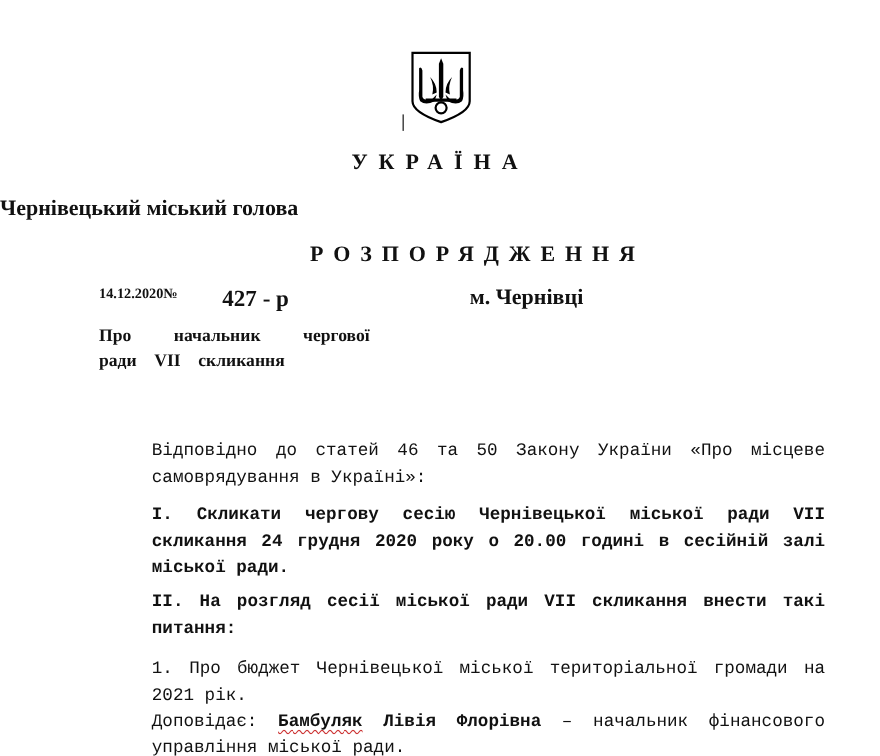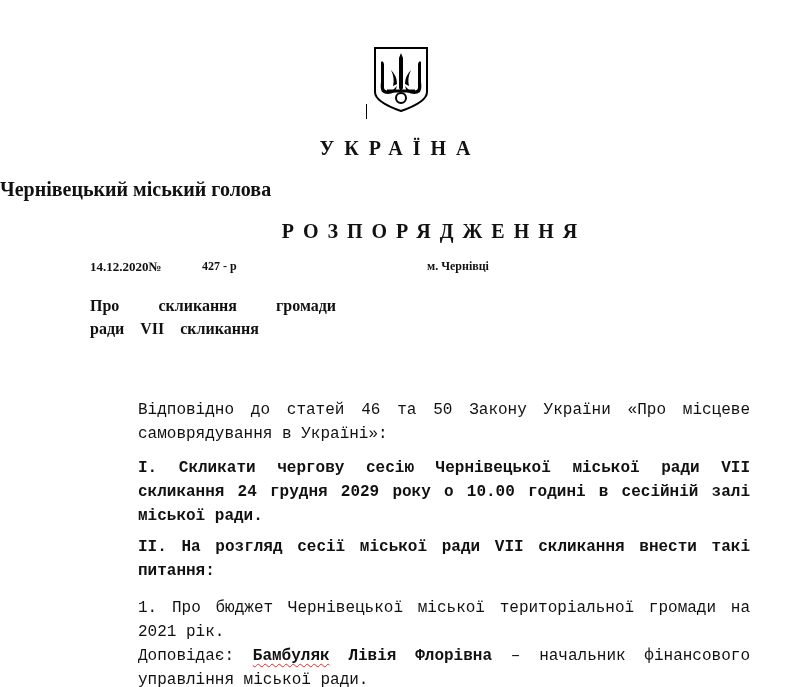--- a/index.html
+++ b/index.html
@@ -20,22 +20,22 @@
       position: absolute; left: 0; width: 800px; top: 178px; 
       font-weight: bold; font-size: 20px;
     }
     .doc-type {
       position: absolute; left: 0; width: 800px; top: 220px; text-align: center;
       font-weight: bold; font-size: 20px; letter-spacing: 9px; padding-left: 34px;
     }
     .squiggle { text-decoration: underline wavy #cc3333; text-decoration-thickness: 1px; text-underline-offset: 3px; }
 
     .meta-date { position: absolute; left: 90px; top: 259px; font-weight: bold; font-size: 13px; }
-    .meta-num { position: absolute; left: 202px; top: 259px; font-weight: bold; font-size: 12px; }
-    .meta-city { position: absolute; left: 427px; top: 259px; font-weight: bold; font-size: 12px; }
+    .meta-num { position: absolute; left: 202px; top: 259px; font-weight: bold; font-size: 21px; }
+    .meta-city { position: absolute; left: 427px; top: 259px; font-weight: bold; font-size: 20px; }
 
     .subject {
       position: absolute; left: 90px; top: 294px; width: 246px;
       font-weight: bold; font-size: 16px; line-height: 23px; text-align: justify; text-align-last: justify;
     }
     .subject .last { text-align-last: left; word-spacing: 12px; }
 
     .para {
       position: absolute; left: 90px; width: 660px; font-size: 16px; line-height: 24px;
       text-align: justify;
@@ -66,30 +66,30 @@
 
   <div class="country">УКРАЇНА</div>
   <div class="mayor">Чернівецький міський голова</div>
   <div class="doc-type"><span>РОЗПОРЯДЖЕННЯ</span></div>
 
   <div class="meta-date"><span>14.12.2020</span><span>№</span></div>
   <div class="meta-num">427 - р</div>
   <div class="meta-city">м. Чернівці</div>
 
   <div class="subject">
-    <div>Про скликання громади</div>
+    <div>Про начальник чергової</div>
     <div class="last">ради VІІ скликання</div>
   </div>
 
   <div class="para p-intro">
     <div class="indent">Відповідно до статей 46 та 50 Закону України «Про місцеве самоврядування в Україні»:</div>
   </div>
 
   <div class="para p-one">
-    <div class="indent">І. Скликати чергову сесію Чернівецької міської ради VІІ скликання 24 грудня 2029 року о 10.00 годині в сесійній залі міської ради.</div>
+    <div class="indent">І. Скликати чергову сесію Чернівецької міської ради VІІ скликання 24 грудня 2020 року о 20.00 годині в сесійній залі міської ради.</div>
   </div>
 
   <div class="para p-two">
     <div class="indent">ІІ. На розгляд сесії міської ради VІІ скликання внести такі питання:</div>
   </div>
 
   <div class="para p-item">
     <div class="indent">1. Про бюджет Чернівецької міської територіальної громади на 2021 рік.</div>
     <div class="indent">
       <span>Доповідає:</span>

